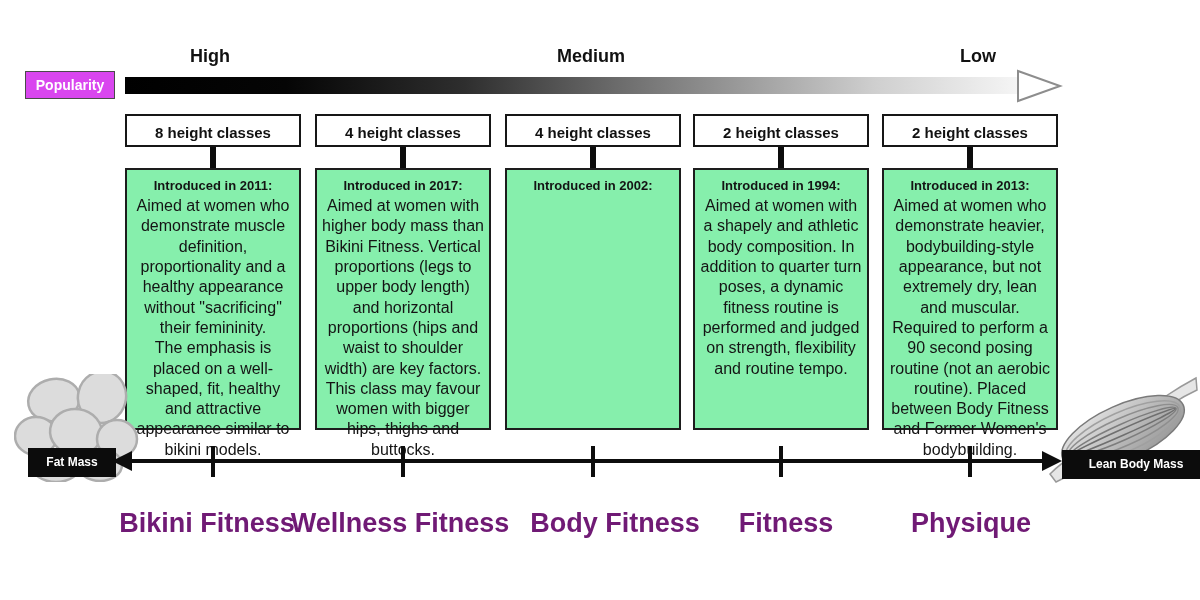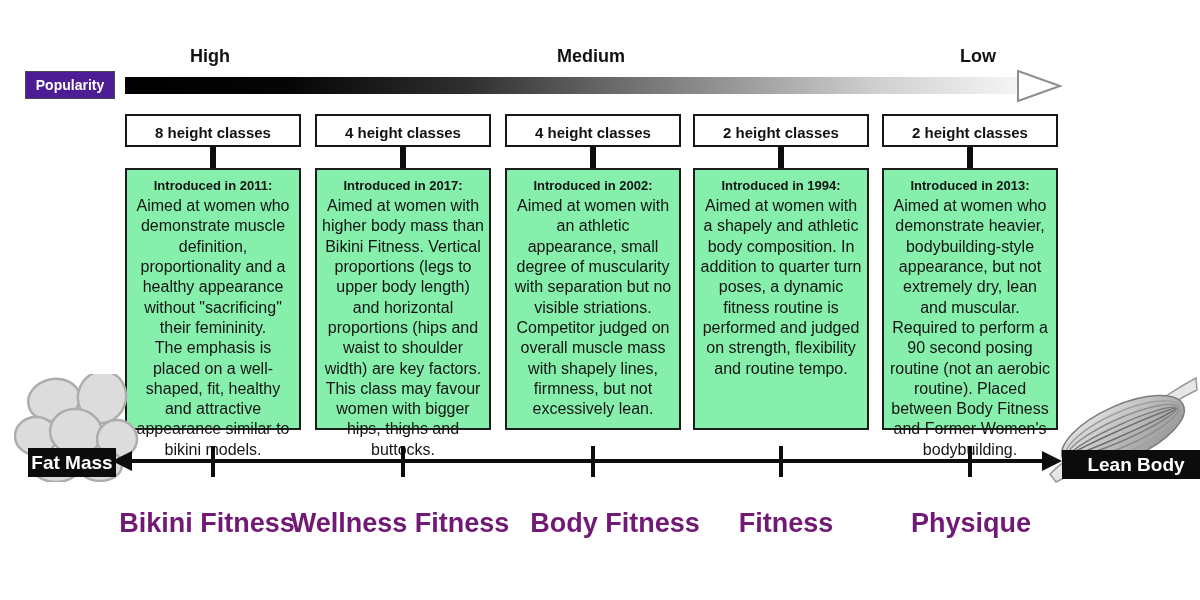--- a/index.html
+++ b/index.html
@@ -13,21 +13,21 @@
   
   .pop-level{
     position:absolute;top:46px;
     transform:translateX(-50%);
     font-size:18px;font-weight:bold;color:#111;
     white-space:nowrap;
   }
   .pop-box{
     position:absolute;left:25px;top:71px;
     width:90px;height:28px;
-    background:#4c1d95;color:#fff;
+    background:#d946ef;color:#fff;
     font-size:14px;font-weight:600;
     text-align:center;line-height:28px;
     box-shadow:0 0 0 1px #4a4a4a inset;
   }
   .grad-bar{
     position:absolute;left:125px;top:77px;
     width:893px;height:17px;
     background:linear-gradient(to right,#000 0%,#050505 18%,#2e2e2e 38%,#6b6b6b 55%,#9e9e9e 70%,#cfcfcf 84%,#f5f5f5 100%);
   }
   .grad-head{position:absolute;left:1016px;top:69px;width:48px;height:34px;}
@@ -63,21 +63,21 @@
   }
   .arrow-right{
     position:absolute;left:1042px;top:451px;width:0;height:0;z-index:2;
     border-top:10px solid transparent;border-bottom:10px solid transparent;
     border-left:20px solid #0d0d0d;
   }
   .tick{position:absolute;top:446px;width:4px;height:31px;background:#0d0d0d;z-index:2;}
   .mass-box{
     position:absolute;z-index:3;
     background:#0c0c0c;color:#fff;
-    font-size:19px;font-weight:600;
+    font-size:12px;font-weight:600;
     text-align:center;
     height:29px;line-height:29px;
   }
   .fat-box{left:28px;top:448px;width:88px;}
   .lean-box{left:1062px;top:450px;width:148px;}
   .illus{position:absolute;z-index:1;}
   .cat-name{
     position:absolute;top:508px;
     transform:translateX(-50%);
     font-size:27px;font-weight:bold;color:#701a75;
@@ -119,21 +119,20 @@
       <div class="intro">Introduced in 2017:</div>
       <div class="body">Aimed at women with higher body mass than Bikini Fitness. Vertical proportions (legs to upper body length) and horizontal proportions (hips and waist to shoulder width) are key factors. This class may favour women with bigger hips, thighs and buttocks.</div>
     </div>
   </div>
 
   <div class="col" style="left:505px">
     <div class="hclass">4 height classes</div>
     <div class="stem"></div>
     <div class="desc">
       <div class="intro">Introduced in 2002:</div>
-      <div class="body">Aimed at women with an athletic appearance, small degree of muscularity with separation but no visible striations. Competitor judged on overall muscle mass with shapely lines, firmness, but not excessively lean.</div>
     </div>
   </div>
 
   <div class="col" style="left:693px">
     <div class="hclass">2 height classes</div>
     <div class="stem"></div>
     <div class="desc">
       <div class="intro">Introduced in 1994:</div>
       <div class="body">Aimed at women with a shapely and athletic body composition. In addition to quarter turn poses, a dynamic fitness routine is performed and judged on strength, flexibility and routine tempo.</div>
     </div>

